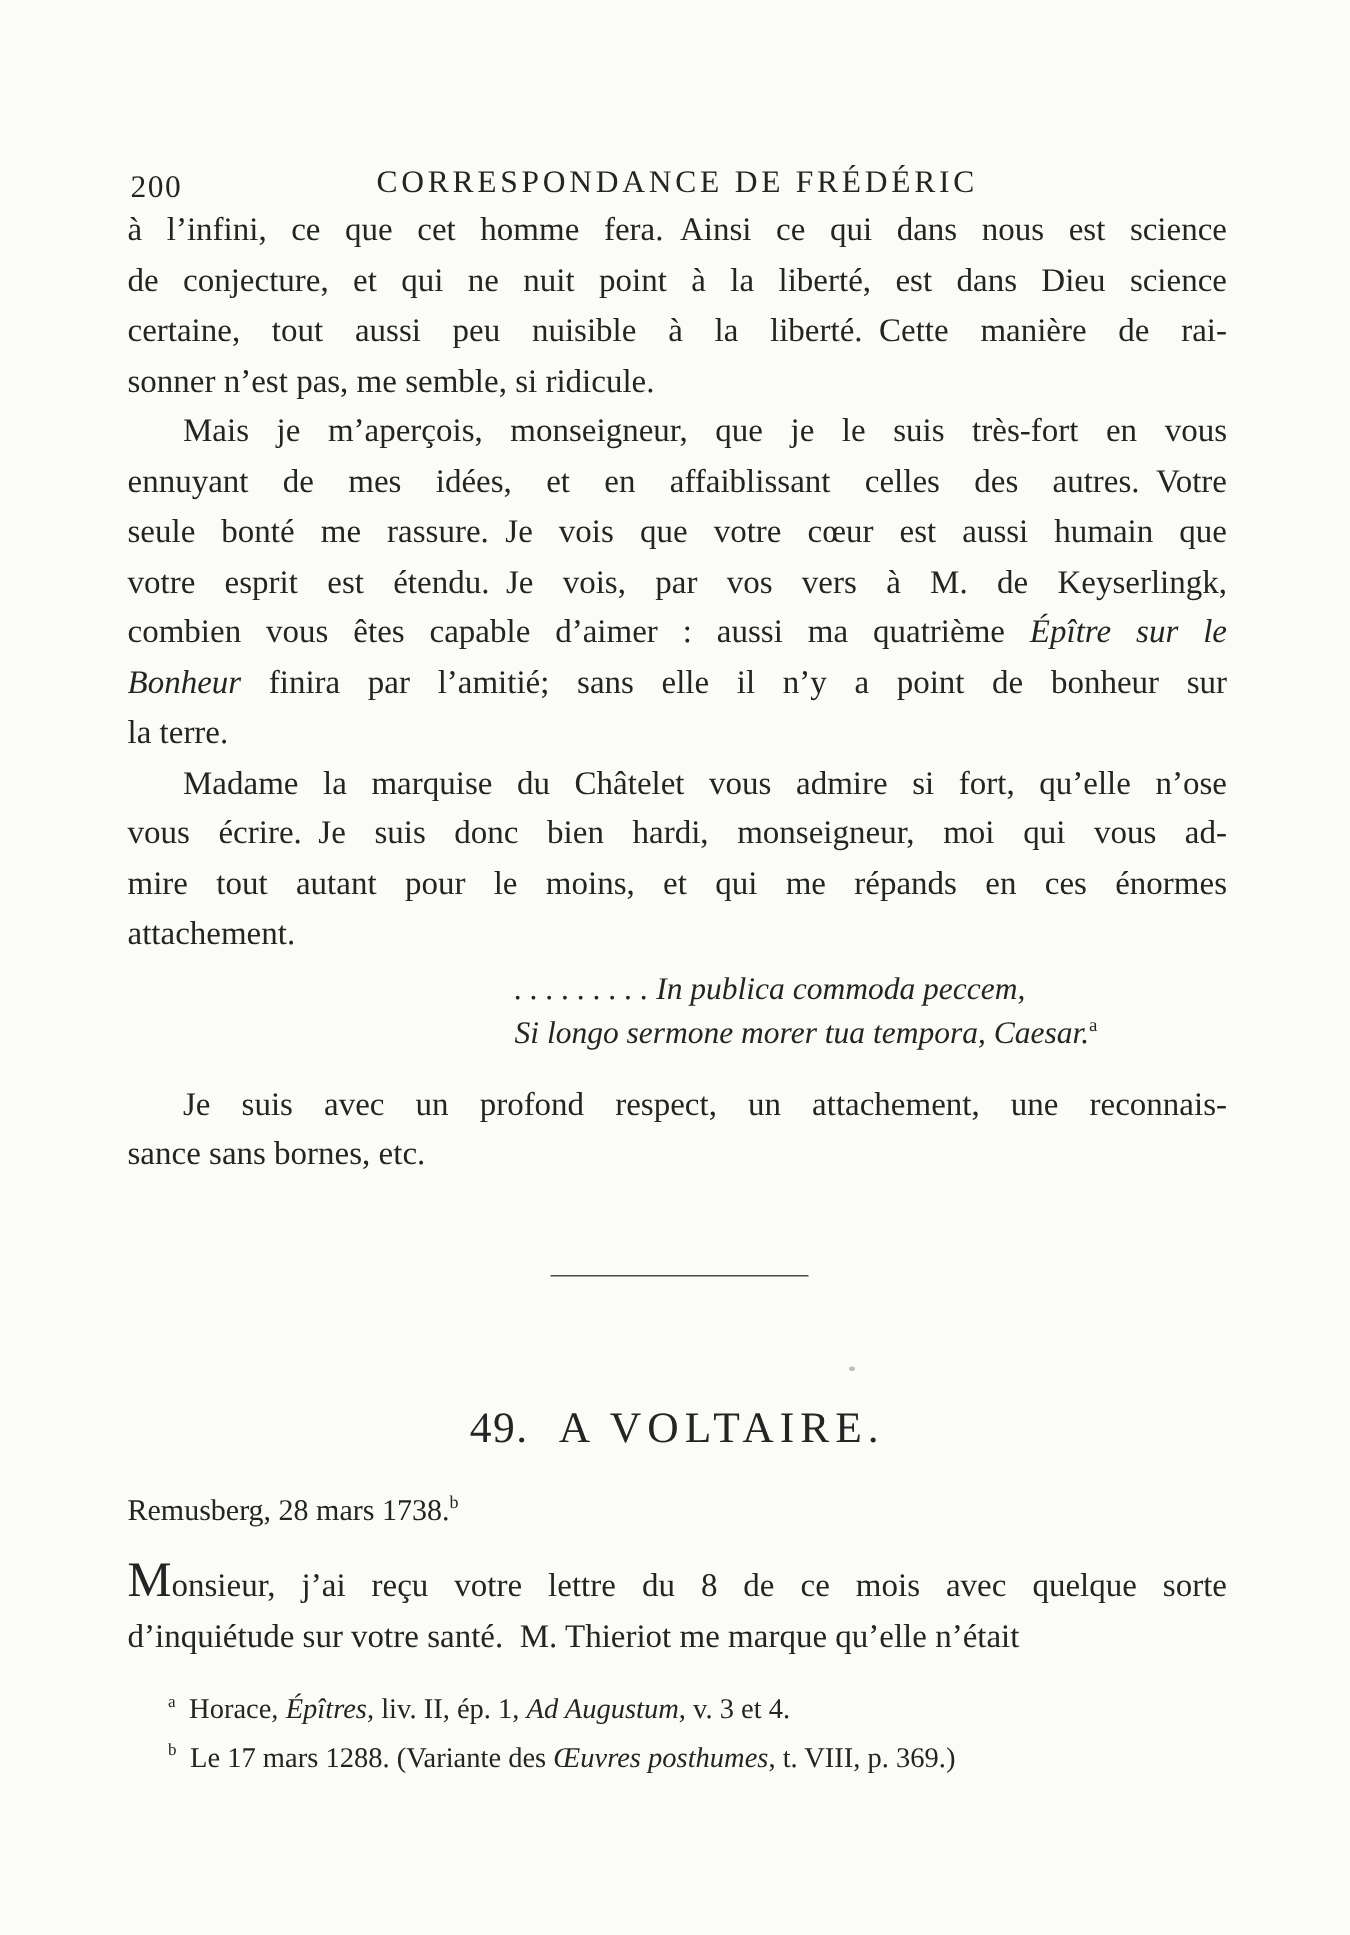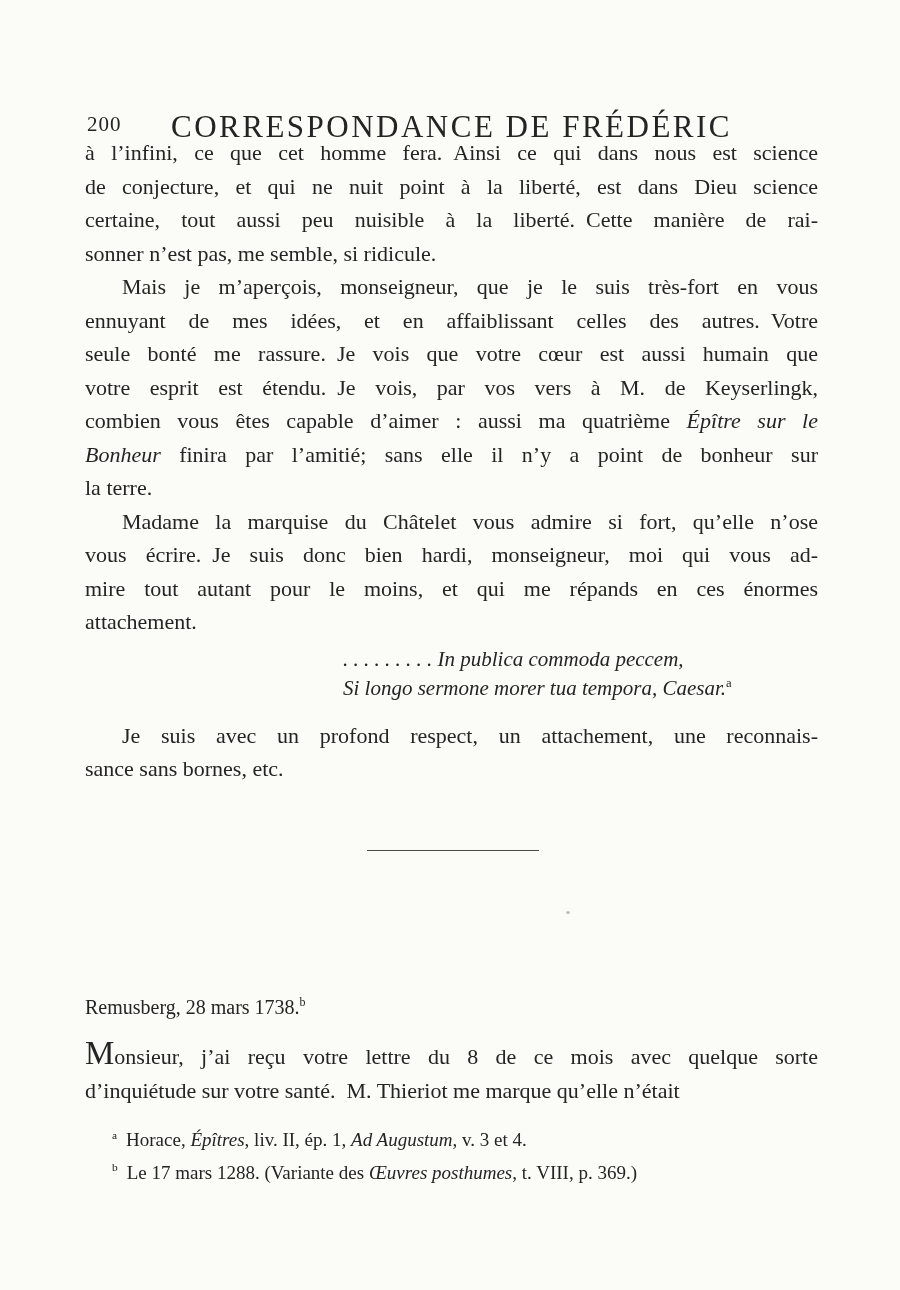--- a/index.html
+++ b/index.html
@@ -5,21 +5,21 @@
   html,body{margin:0;padding:0;background:#e8e8e4;}
   .page{
     position:relative;width:900px;height:1290px;margin:0 auto;
     background:#fbfcf8;color:#242424;
     font-family:"Liberation Serif","DejaVu Serif",serif;
     overflow:hidden;
   }
   
   .runhead{position:absolute;top:92px;left:85px;width:733px;height:30px;margin-top:17px;}
   .pagenum{position:absolute;left:2px;top:3px;font-size:21px;letter-spacing:1px;}
-  .runtitle{text-align:center;font-size:31px;letter-spacing:2.5px;white-space:nowrap;}
+  .runtitle{text-align:center;font-size:21px;letter-spacing:2.5px;white-space:nowrap;}
 
   
   .col48{position:absolute;top:136px;left:85px;width:733px;}
   .ln{
     font-size:22px;line-height:33.5px;
     text-align:justify;text-align-last:justify;
   }
   .ln.end{text-align:center;text-align-last:left;}
   .ind{text-indent:37px;}
   i, .it{font-style:italic;}
@@ -94,20 +94,23 @@
     </div>
     <div>
       <div class="ln ind"><span>Je suis avec un profond respect, un attachement, une reconnais-</span></div>
       <div class="ln end"><span>sance sans bornes, etc.</span></div>
     </div>
   </div>
 
   <div class="rule"></div>
   <div class="speck"></div>
 
+  <div class="head49">
+    <span class="num">49.</span><span class="ttl">A VOLTAIRE.</span>
+  </div>
 
   <div class="dateline">
     <span>Remusberg, 28 mars 1738.</span><sup>b</sup>
   </div>
 
   <div class="col49">
     <div class="ln"><span class="bigM">M</span><span>onsieur, j’ai reçu votre lettre du 8 de ce mois avec quelque sorte</span></div>
     <div class="ln end"><span>d’inquiétude sur votre santé. M. Thieriot me marque qu’elle n’était</span></div>
   </div>
 

